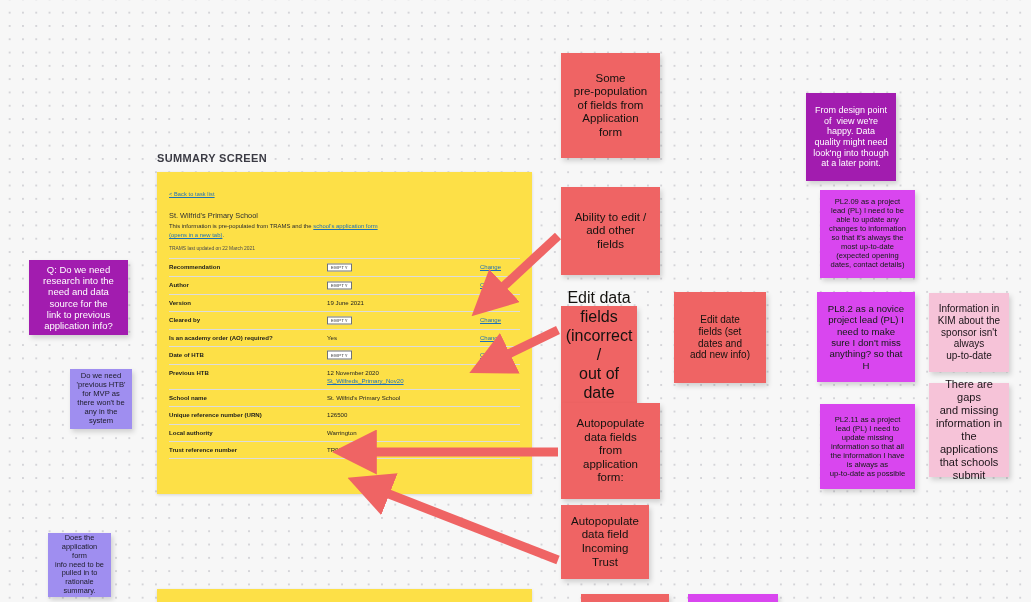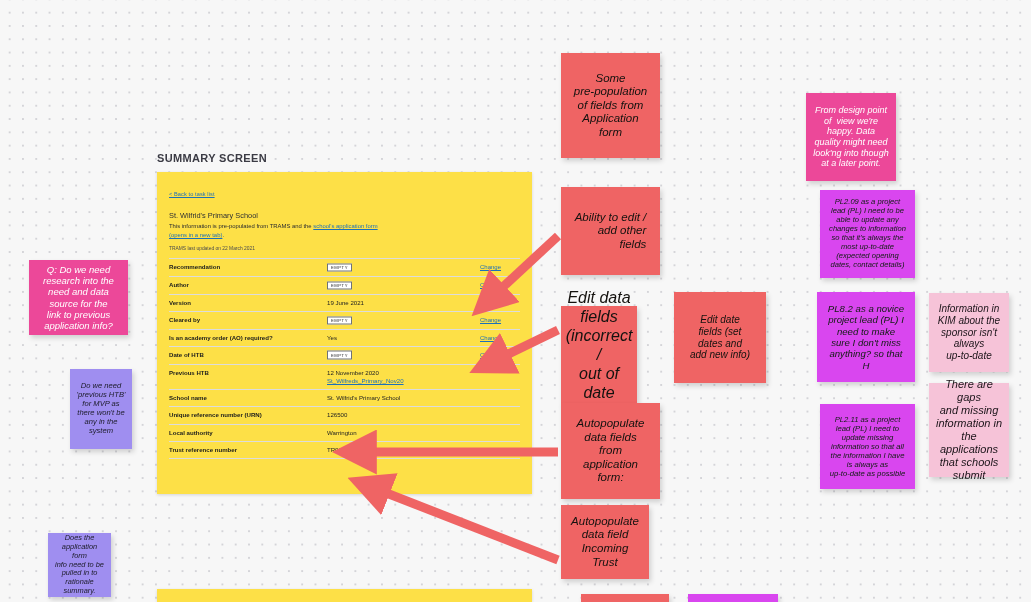--- a/index.html
+++ b/index.html
@@ -34,23 +34,22 @@
     display: flex;
     align-items: center;
     justify-content: center;
     text-align: center;
     padding: 5px 6px;
     line-height: 1.18;
     color: #111;
     box-shadow: 2px 3px 5px rgba(0,0,0,0.16);
     word-wrap: break-word;
     white-space: pre-wrap;
-    font-style: italic;
-  }
-  .note.grey   { background: #ec4899; color: #ffffff; }
+  }
+  .note.grey   { background: #a21caf; color: #ffffff; }
   .note.purple { background: #9f8ef0; color: #1b1b28; }
   .note.red    { background: #ef6464; color: #14120f; }
   .note.green  { background: #d946ef; color: #101d11; }
   .note.pink   { background: #f6c3d8; color: #1b1419; }
 
   
   .section-label {
     position: absolute;
     font-size: 11px;
     font-weight: bold;
@@ -227,21 +226,21 @@
         <line x1="558" y1="560" x2="371" y2="487"></line>
       </g>
   </svg>
 
   <div id="notes-layer" class="layer">
       <div class="note red" style="left: 561px; top: 53px; width: 99px; height: 105px; font-size: 11.5px;">Some
 pre-population
 of fields from
 Application
 form</div>
-      <div class="note red" style="left: 561px; top: 187px; width: 99px; height: 88px; font-size: 11.5px; text-align: right;">Ability to edit /
+      <div class="note red" style="left: 561px; top: 187px; width: 99px; height: 88px; font-size: 11.5px;">Ability to edit /
 add other
 fields</div>
       <div class="note red" style="left: 561px; top: 286px; width: 76px; height: 99px; font-size: 16px; margin-top: 20px;">Edit data
 fields
 (incorrect /
 out of date
 Trams)</div>
       <div class="note red" style="left: 674px; top: 292px; width: 92px; height: 91px; font-size: 10px;">Edit date
 fields (set
 dates and
@@ -260,21 +259,21 @@
 happy. Data
 quality might need
 look'ng into though
 at a later point.</div>
       <div class="note grey" style="left: 29px; top: 260px; width: 99px; height: 75px; font-size: 9.5px;">Q: Do we need
 research into the
 need and data
 source for the
 link to previous
 application info?</div>
-      <div class="note purple" style="left: 70px; top: 369px; width: 62px; height: 80px; font-size: 7.6px;">Do we need
+      <div class="note purple" style="left: 70px; top: 369px; width: 62px; height: 60px; font-size: 7.6px;">Do we need
 'previous HTB'
 for MVP as
 there won't be
 any in the
 system</div>
       <div class="note purple" style="left: 48px; top: 533px; width: 63px; height: 64px; font-size: 7.4px;">Does the
 application form
 info need to be
 pulled in to
 rationale

